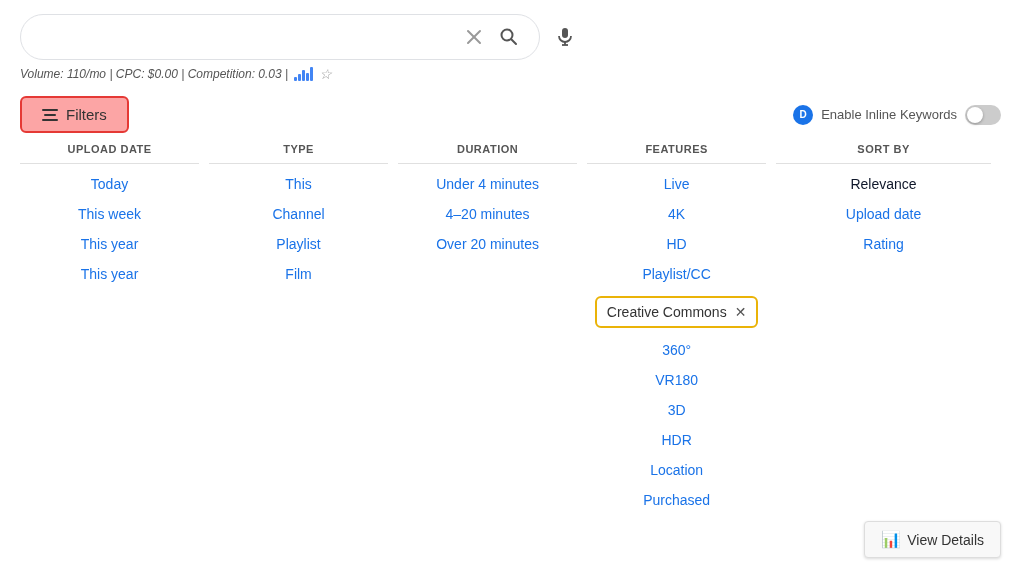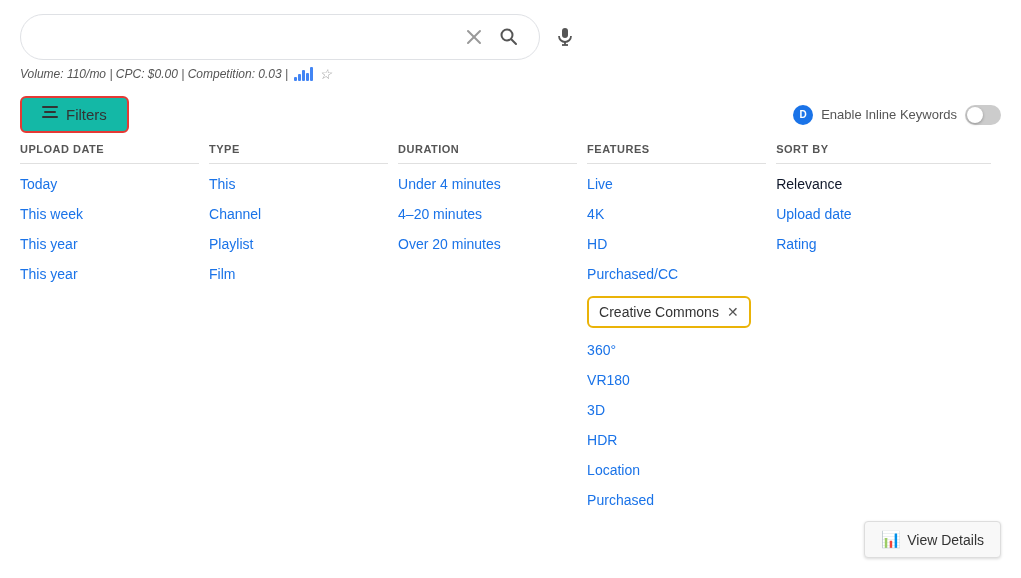--- a/index.html
+++ b/index.html
@@ -83,28 +83,29 @@
 
     
     .toolbar {
       display: flex;
       align-items: center;
       justify-content: space-between;
       padding: 6px 20px 10px 20px;
     }
     .filters-btn {
       display: flex;
+      align-items: center;
       gap: 8px;
       border: 2px solid #e53935;
       border-radius: 6px;
       padding: 8px 20px;
       font-size: 15px;
       font-weight: 500;
       cursor: pointer;
-      background: #14b8a6;
+      background: #fca5a5;
       color: #333;
     }
     .filters-icon {
       display: flex;
       flex-direction: column;
       gap: 3px;
     }
     .filter-line {
       height: 2px;
       background: #333;
@@ -155,20 +156,21 @@
     
     .filter-columns {
       display: flex;
       padding: 0 20px;
       gap: 0;
     }
     .filter-col {
       flex: 1;
       padding: 0 10px 0 0;
       min-width: 140px;
+      text-align: center;
     }
     .filter-col:last-child { flex: 1.2; }
 
     .col-header {
       font-size: 11px;
       font-weight: 700;
       color: #555;
       text-transform: uppercase;
       letter-spacing: 0.5px;
       padding-bottom: 8px;
@@ -321,21 +323,21 @@
     <a class="filter-item">Under 4 minutes</a>
     <a class="filter-item">4–20 minutes</a>
     <a class="filter-item">Over 20 minutes</a>
   </div>
 
   <div class="filter-col">
     <div class="col-header">FEATURES</div>
     <a class="filter-item">Live</a>
     <a class="filter-item">4K</a>
     <a class="filter-item">HD</a>
-    <a class="filter-item">Purchased/CC</a>
+    <a class="filter-item">Playlist/CC</a>
     <a class="filter-item selected-box">
       <span>Creative Commons</span>
       <span class="close-x">✕</span>
     </a>
     <a class="filter-item">360°</a>
     <a class="filter-item">VR180</a>
     <a class="filter-item">3D</a>
     <a class="filter-item">HDR</a>
     <a class="filter-item">Location</a>
     <a class="filter-item">Purchased</a>

